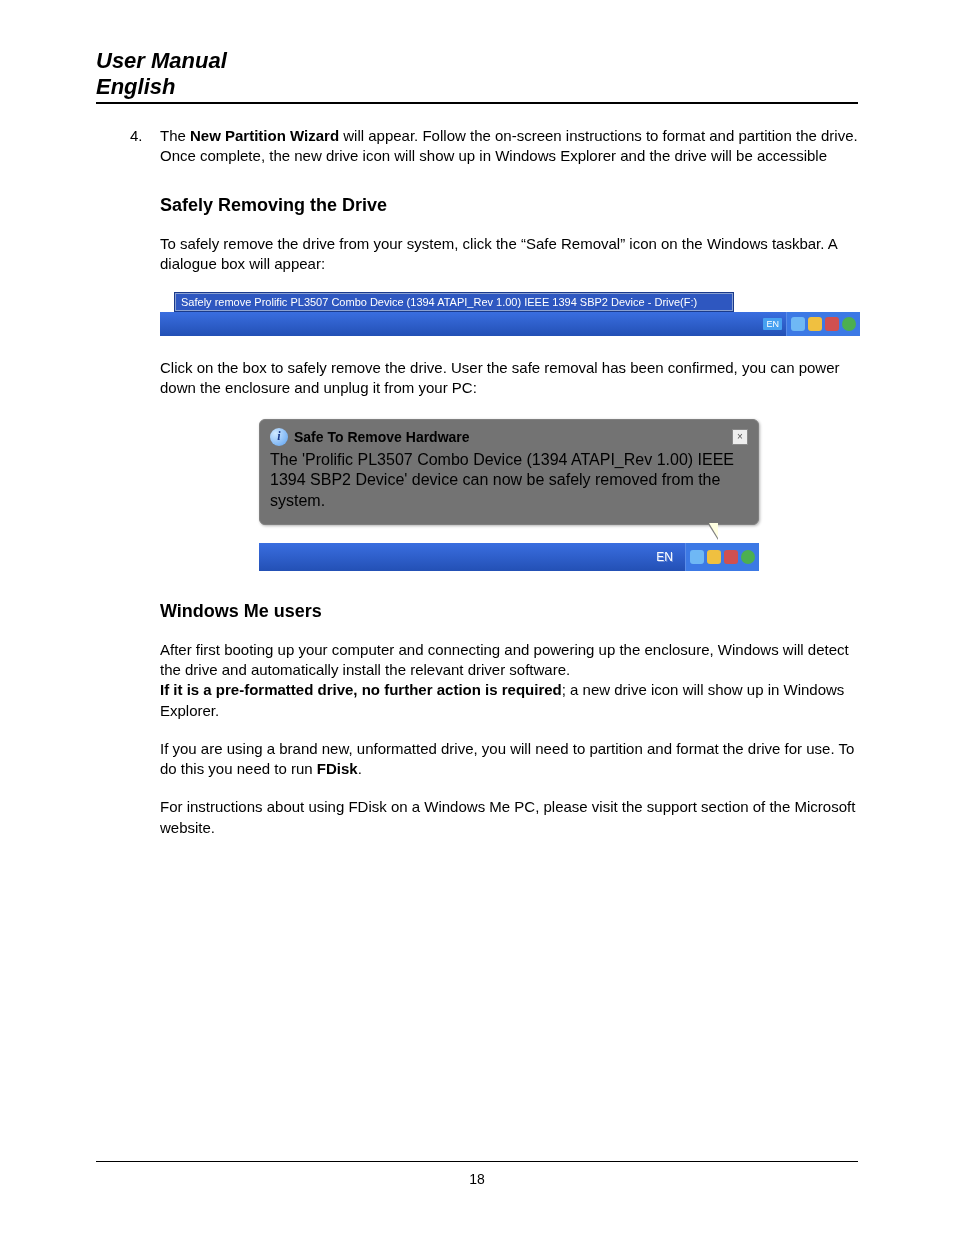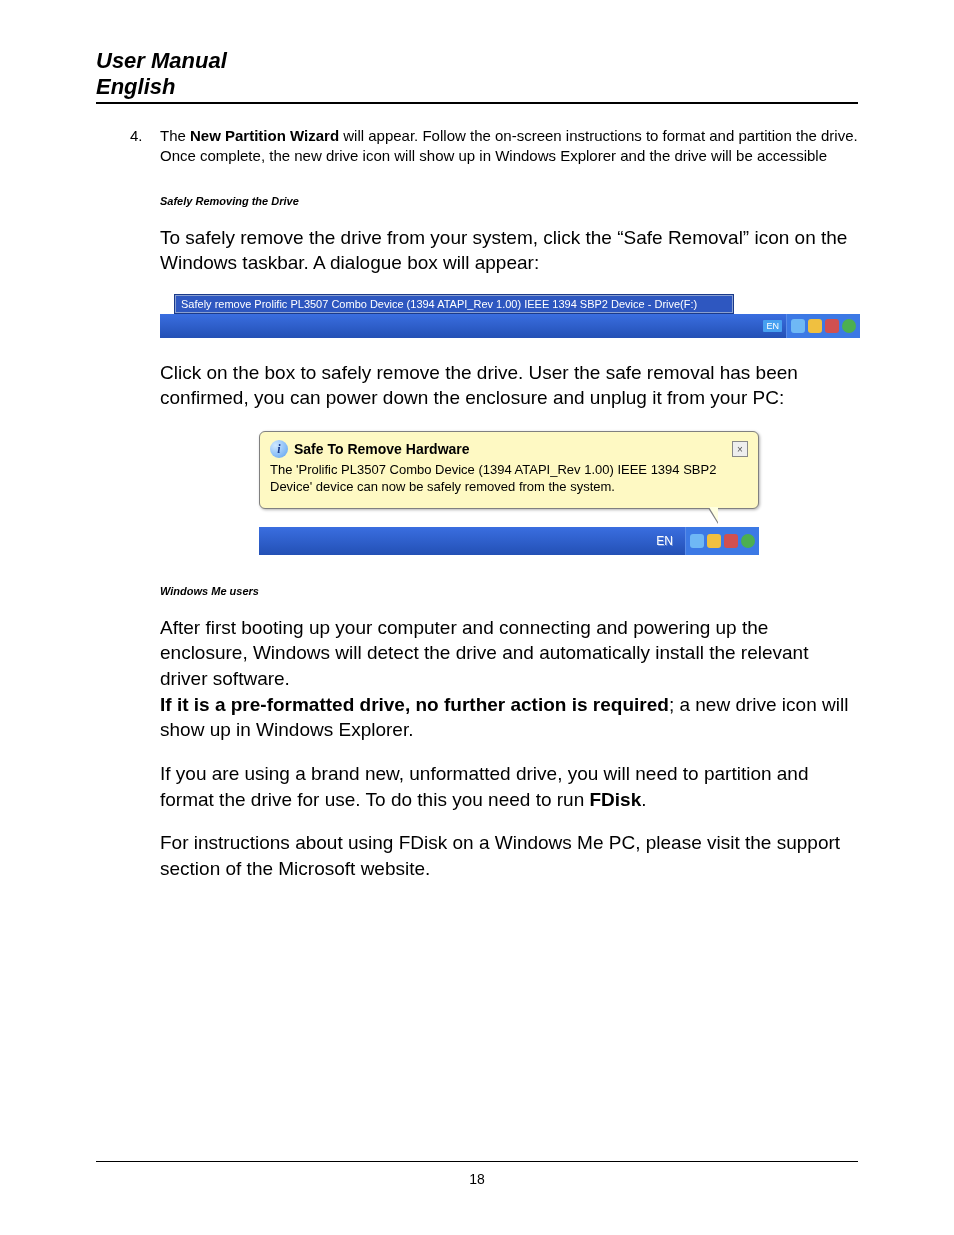--- a/index.html
+++ b/index.html
@@ -45,28 +45,27 @@
   }
   .list-num {
     width: 30px;
     flex: 0 0 30px;
   }
   .list-body { flex: 1; }
   .indent-block {
     padding-left: 30px;
   }
   .section-sub {
-    font-style: italic;
-    font-weight: bold;
-    font-size: 11px;
+    font-weight: bold;
+    font-size: 18px;
     margin-top: 28px;
     margin-bottom: 18px;
   }
   .para {
-    font-size: 19px;
+    font-size: 15px;
     line-height: 1.35;
     margin-bottom: 18px;
   }
   .bold { font-weight: bold; }
   
   .shot1 {
     margin: 4px 0 22px 0;
     width: 700px;
   }
   .shot1-popup {
@@ -118,21 +117,21 @@
   
   .shot2-wrap {
     display: flex;
     justify-content: center;
     margin: 20px 0 30px 0;
   }
   .shot2 {
     width: 500px;
   }
   .balloon {
-    background: #fef9c3;
+    background: #737373;
     border: 1px solid #808080;
     border-radius: 6px;
     padding: 8px 10px 12px 10px;
     position: relative;
     margin-bottom: 0;
     box-shadow: 1px 1px 3px rgba(0,0,0,.3);
   }
   .balloon-title-row {
     display: flex;
     align-items: center;
@@ -165,21 +164,21 @@
   .balloon-close {
     margin-left: auto;
     width: 16px; height: 16px;
     border: 1px solid #888;
     display: flex; align-items: center; justify-content: center;
     font-size: 10px;
     color: #555;
     background: #eee;
   }
   .balloon-body {
-    font-size: 13px;
+    font-size: 16px;
     color: #000;
     line-height: 1.3;
   }
   .balloon-tail {
     position: absolute;
     right: 40px;
     bottom: -16px;
     width: 0; height: 0;
     border-left: 10px solid transparent;
     border-right: 0px solid transparent;

